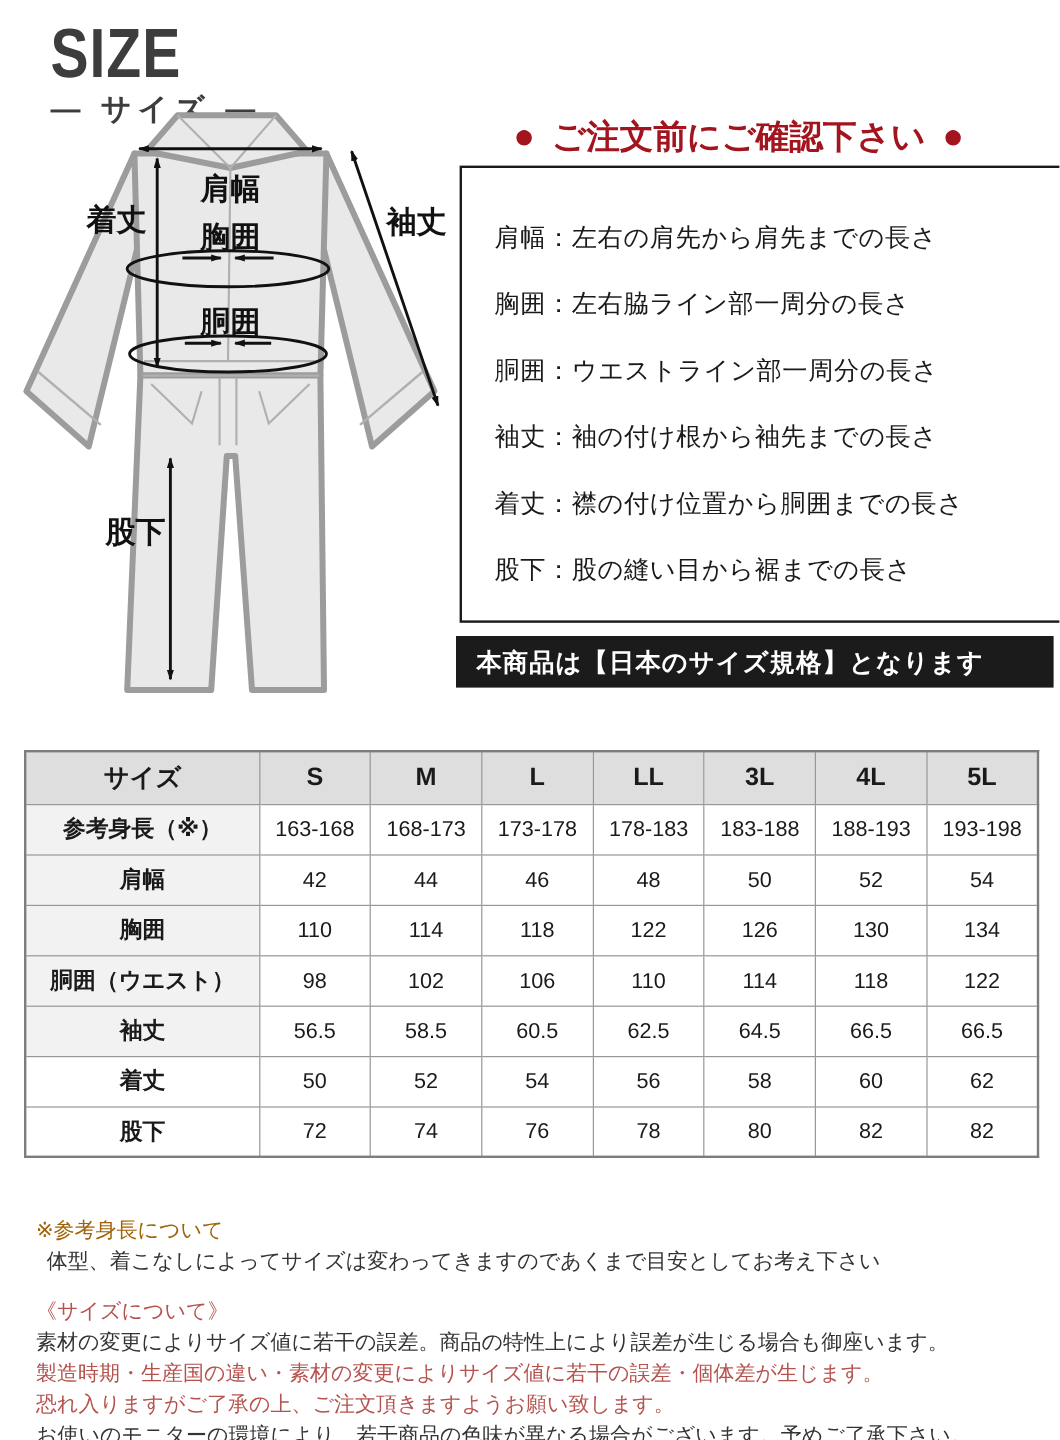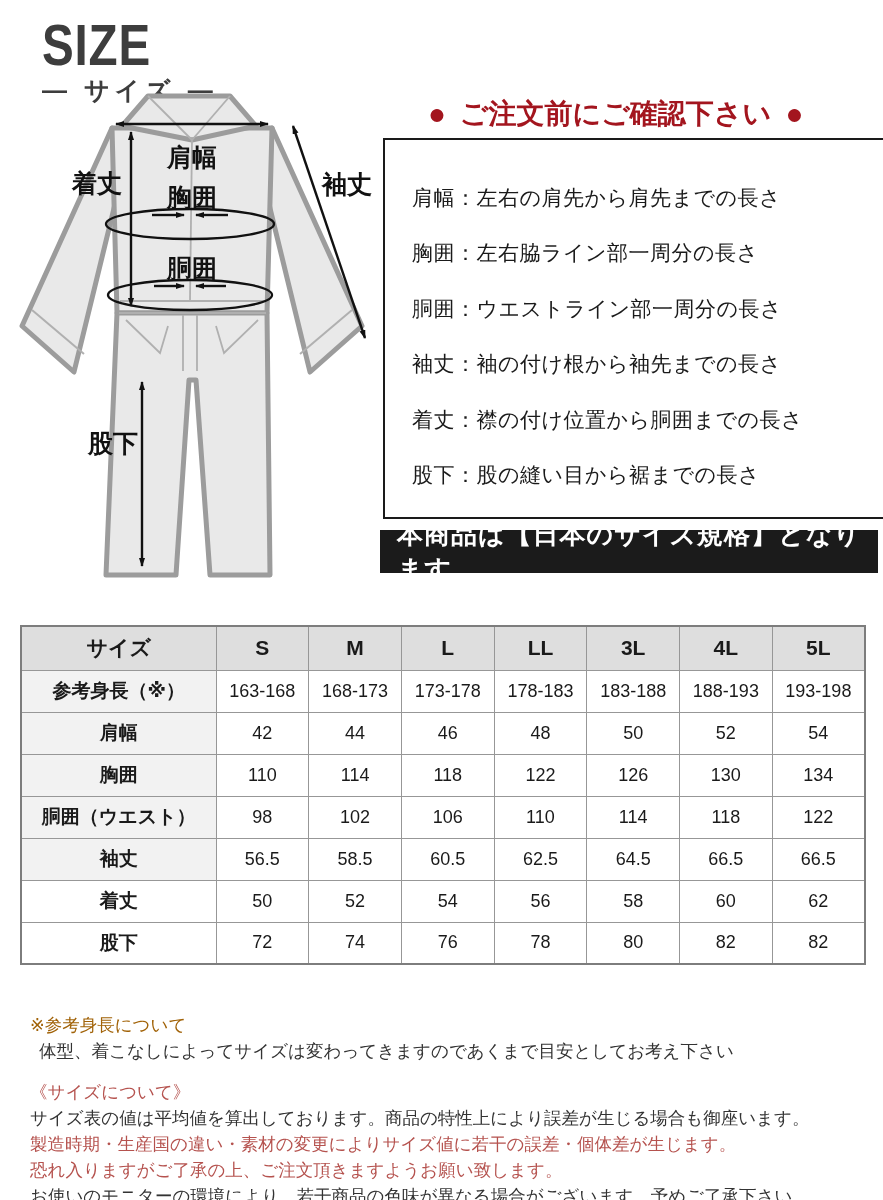--- a/index.html
+++ b/index.html
@@ -20,21 +20,21 @@
   
   .notice-title { position:absolute; left:383px; top:94px; width:465px; height:40px;
                   display:flex; align-items:center; justify-content:center; gap:14px;
                   color:var(--accent,#a3151e); font-weight:bold; font-size:28px; white-space:nowrap; }
   .notice-title .dot { font-size:30px; line-height:1; }
   .notice-box { position:absolute; left:383px; top:138px; width:548px; height:381px;
                 border:2px solid #1a1a1a; background:#fff; padding:16px 0 0 27px;
                 display:flex; flex-direction:column; justify-content:space-evenly; }
   .notice-item { font-size:21px; color:#1a1a1a; letter-spacing:.5px; }
   .jp-banner { position:absolute; left:380px; top:530px; width:498px; height:43px;
-               background:var(--banner,#1b1b1b); color:#fff; font-weight:bold; font-size:26px;
+               background:var(--banner,#1b1b1b); color:#fff; font-weight:bold; font-size:21px;
                display:flex; align-items:center; padding-left:17px; letter-spacing:1px; }
 
   
   .size-table { position:absolute; left:20px; top:625px; width:846px; height:340px;
                 border-collapse:collapse; table-layout:fixed; text-align:center; }
   .size-table th, .size-table td { border:1px solid #979797; }
   .size-table { border:2px solid #7d7d7d; }
   .size-table thead th { background:var(--hdr,#dedede); font-size:21px; font-weight:bold; height:44px; color:#1a1a1a; }
   .size-table td { height:42px; font-size:18px; color:#1a1a1a; background:#fff; }
   .size-table td.lbl { font-weight:bold; font-size:19px; }
@@ -225,20 +225,20 @@
           <td>82</td>
         </tr>
       </tbody>
   </table>
 
   <div class="footnotes">
     <div class="fn-title">※参考身長について</div>
     <div class="fn-body">体型、着こなしによってサイズは変わってきますのであくまで目安としてお考え下さい</div>
     <div class="sec-title">《サイズについて》</div>
     <div>
-        <div class="fn-line">サイズ表の値は平均値を算出しております。商品の特性上により誤差が生じる場合も御座います。</div>
+        <div class="fn-line">素材の変更によりサイズ値に若干の誤差。商品の特性上により誤差が生じる場合も御座います。</div>
         <div class="fn-line em">製造時期・生産国の違い・素材の変更によりサイズ値に若干の誤差・個体差が生じます。</div>
         <div class="fn-line em">恐れ入りますがご了承の上、ご注文頂きますようお願い致します。</div>
         <div class="fn-line">お使いのモニターの環境により、若干商品の色味が異なる場合がございます。予めご了承下さい。</div>
       </div>
   </div>
 
 </div>
 
 </body></html>

